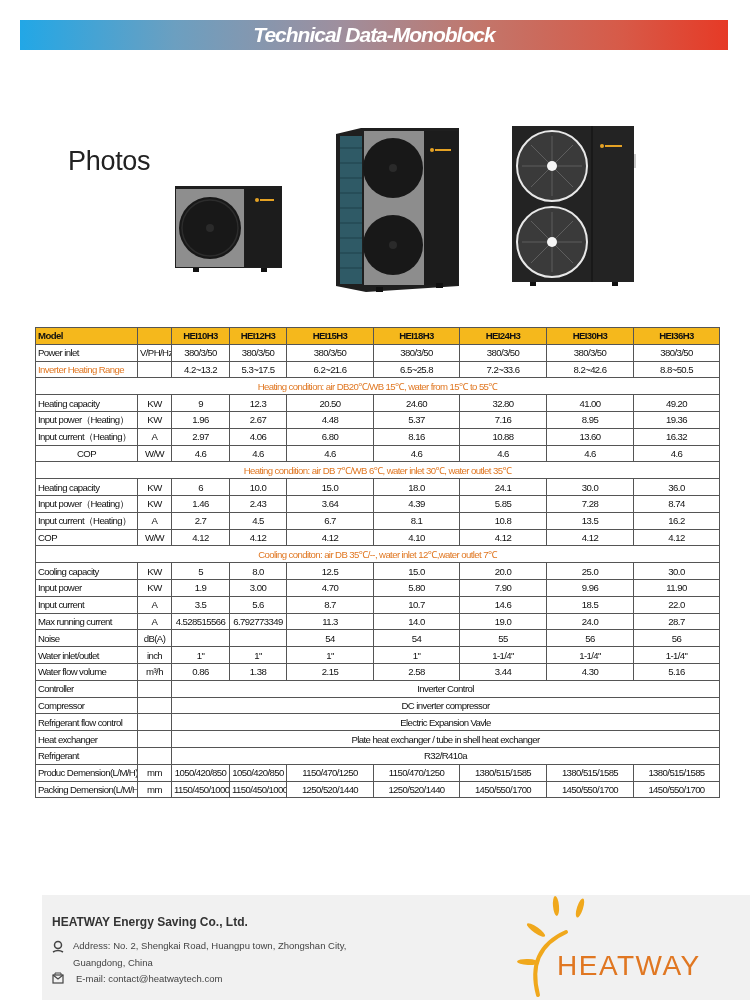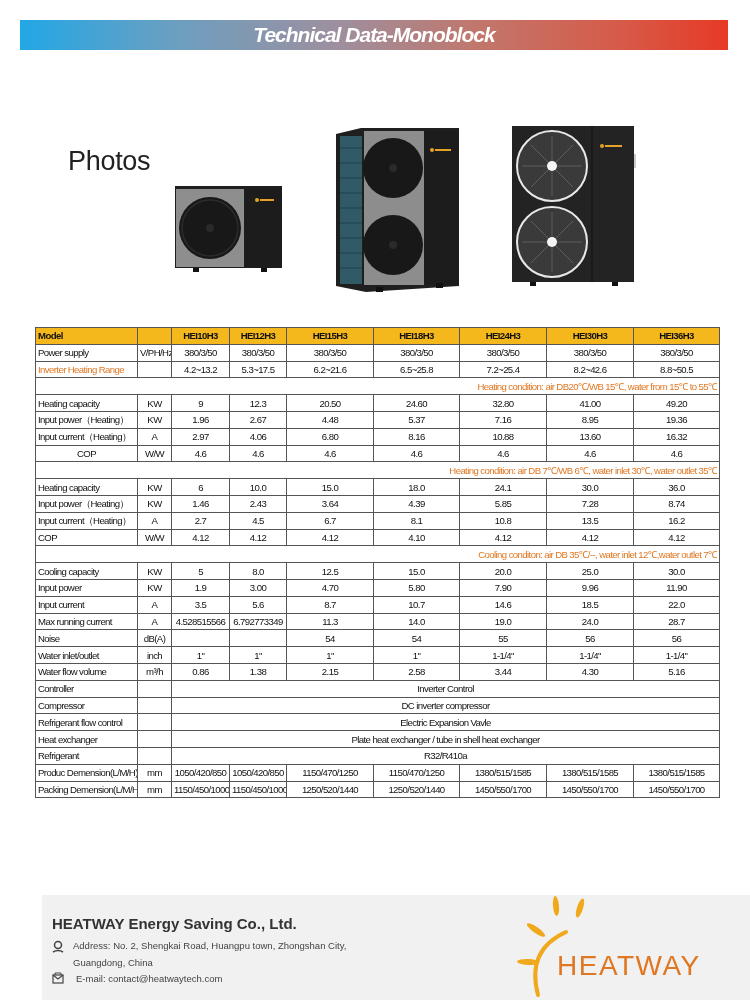--- a/index.html
+++ b/index.html
@@ -26,26 +26,26 @@
     font-family: "Liberation Sans Narrow", "Liberation Sans", sans-serif;
     font-size: 9.6px; letter-spacing: -0.6px; padding-left: 23px;
   }
   .spec-table td {
     border: 1px solid #555; height: 16.8px; padding: 0 2px; white-space: nowrap; overflow: hidden;
     text-align: center; line-height: 15px;
   }
   .spec-table td.lbl { text-align: left; }
   .spec-table tr.hdr td { background: #f5b81c; font-weight: bold; }
   .spec-table td.orange { color: #e07722; }
-  .spec-table tr.cond td { color: #e07722; text-align: right; margin-top: 44px; }
+  .spec-table tr.cond td { color: #e07722; text-align: center; margin-top: 44px; }
 
   .footer {
     position: absolute; left: 42px; top: 895px; width: 708px; height: 105px; background: #f1f1f1;
   }
-  .company-name { position: absolute; left: 10px; top: 20px; font-size: 15px; font-weight: bold; color: #333; }
+  .company-name { position: absolute; left: 10px; top: 20px; font-size: 12px; font-weight: bold; color: #333; }
   .addr-icon { position: absolute; left: 10px; top: 45px; width: 12px; height: 14px; }
   .addr1 { position: absolute; left: 31px; top: 45px; font-size: 9.5px; color: #444; }
   .addr2 { position: absolute; left: 31px; top: 62px; font-size: 9.5px; color: #444; }
   .mail-icon { position: absolute; left: 10px; top: 77px; width: 12px; height: 12px; }
   .email { position: absolute; left: 34px; top: 78px; font-size: 9.5px; color: #444; }
   .logo-sun { position: absolute; left: 466px; top: -5px; width: 100px; height: 110px; }
   .logo-text { position: absolute; left: 515px; top: 55px; font-size: 28px; font-weight: normal; color: #e07722; letter-spacing: 1.5px; }
 </style>
 </head>
 <body>
@@ -139,38 +139,38 @@
     <td></td>
     <td>HEI10H3</td>
     <td>HEI12H3</td>
     <td>HEI15H3</td>
     <td>HEI18H3</td>
     <td>HEI24H3</td>
     <td>HEI30H3</td>
     <td>HEI36H3</td>
   </tr>
   <tr>
-    <td class="lbl">Power supply</td>
+    <td class="lbl">Power inlet</td>
     <td>V/PH/Hz</td>
     <td>380/3/50</td>
     <td>380/3/50</td>
     <td>380/3/50</td>
     <td>380/3/50</td>
     <td>380/3/50</td>
     <td>380/3/50</td>
     <td>380/3/50</td>
   </tr>
   <tr>
     <td class="lbl orange">Inverter Heating Range</td>
     <td></td>
     <td>4.2~13.2</td>
     <td>5.3~17.5</td>
     <td>6.2~21.6</td>
     <td>6.5~25.8</td>
-    <td>7.2~25.4</td>
+    <td>7.2~33.6</td>
     <td>8.2~42.6</td>
     <td>8.8~50.5</td>
   </tr>
   <tr class="cond">
     <td colspan="9">Heating condition: air DB20℃/WB 15℃,  water from 15℃ to 55℃</td>
   </tr>
   <tr>
     <td class="lbl">Heating capacity</td>
     <td>KW</td>
     <td>9</td>

